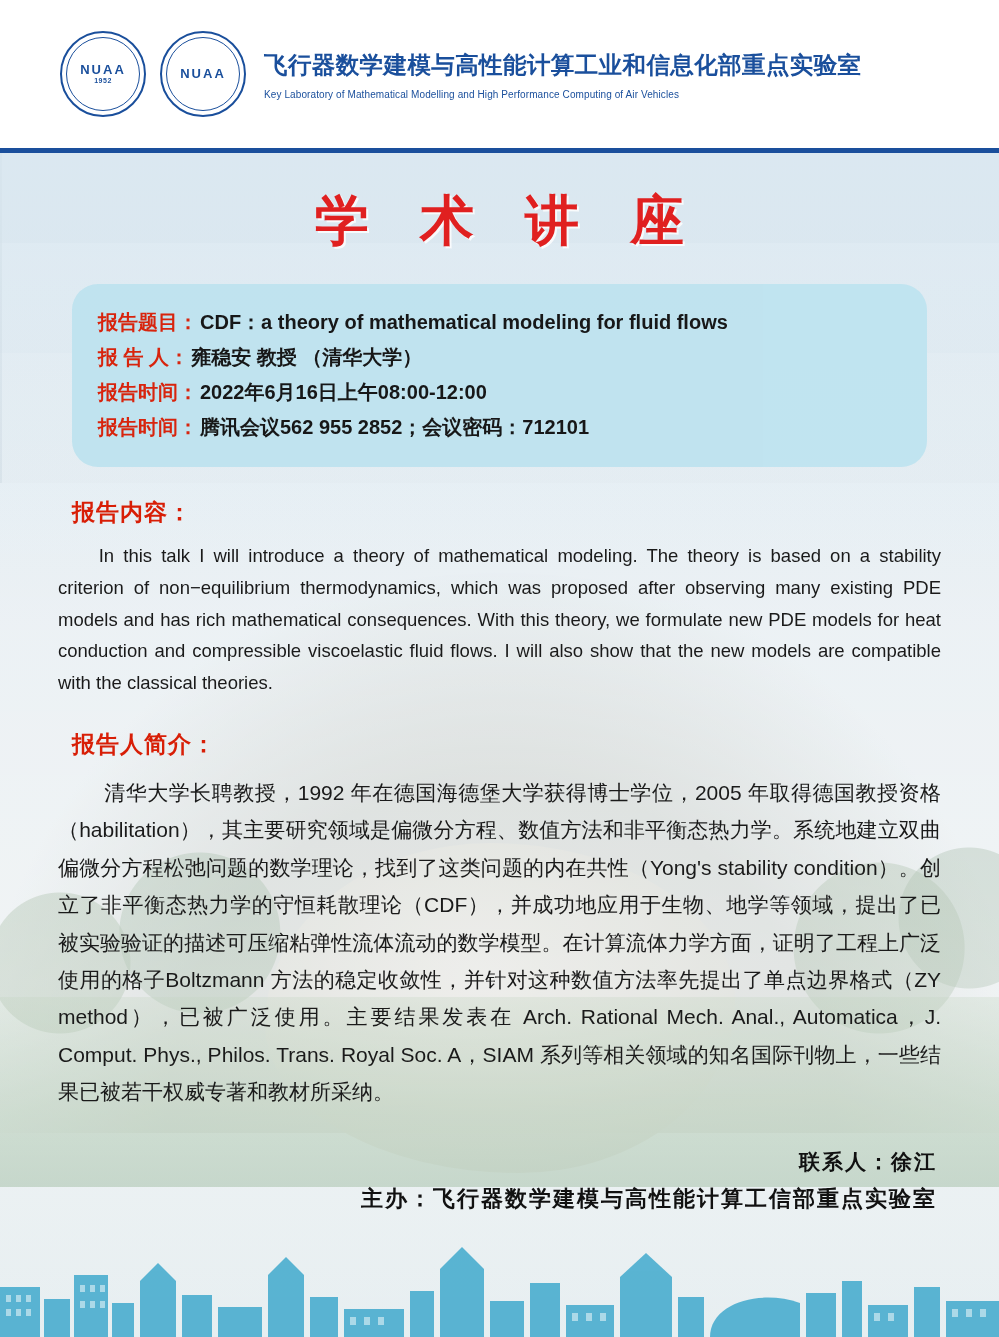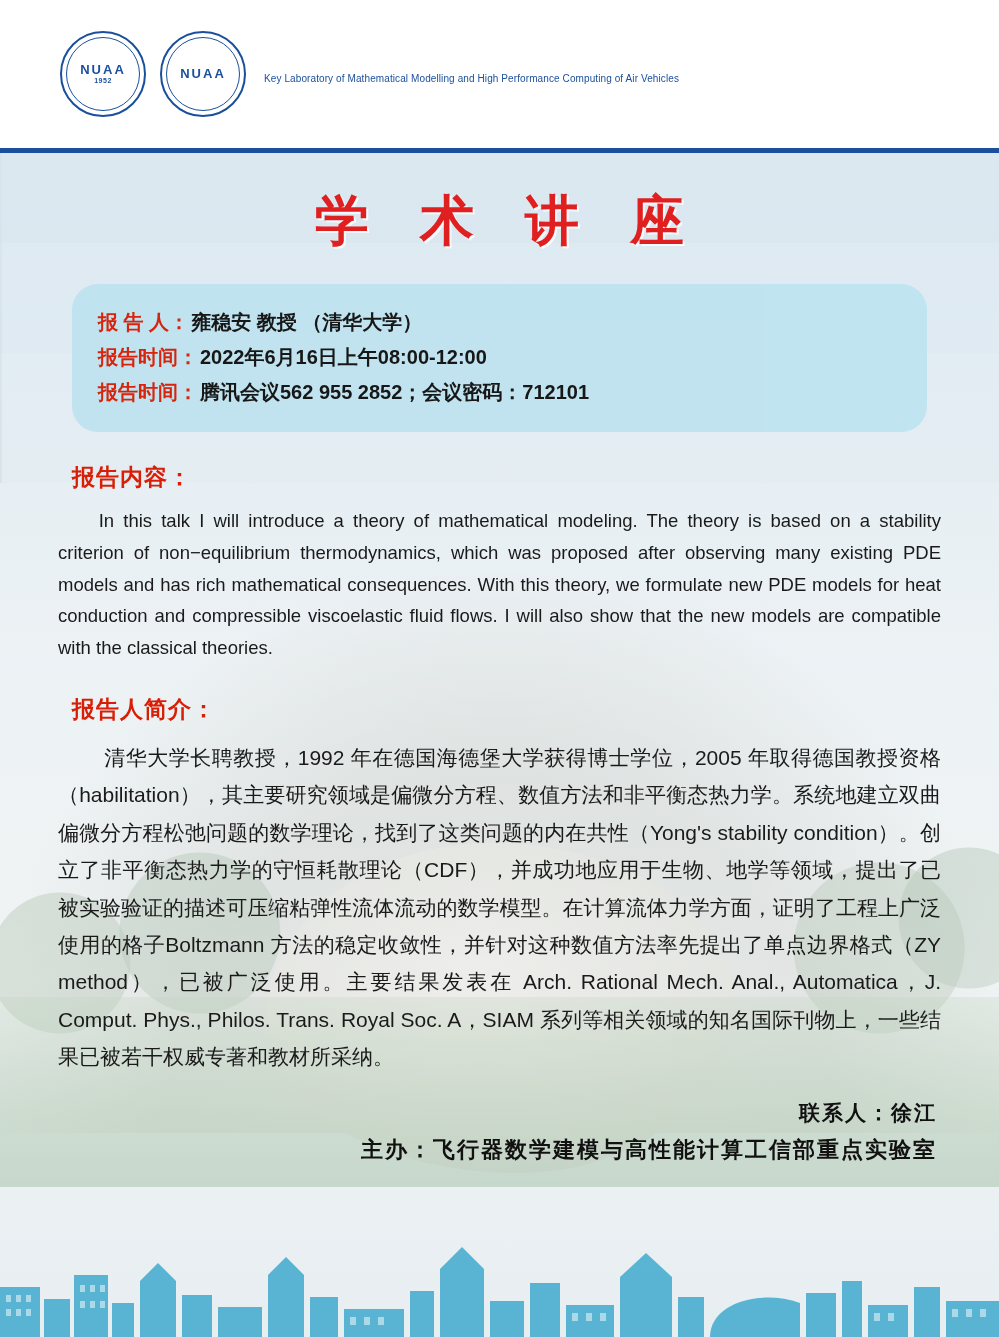--- a/index.html
+++ b/index.html
@@ -201,21 +201,21 @@
   .bio {
     margin-top: 14px;
     font-size: 21px;
     line-height: 1.78;
     color: #1a1a1a;
     text-align: justify;
     text-indent: 2.2em;
   }
 
   .signoff {
-    margin-top: 24px;
+    margin-top: 38px;
     margin-right: 62px;
     text-align: right;
     color: #111;
     font-family: "DejaVu Serif", serif;
     font-weight: bold;
     padding-left: 32px;
   }
   .signoff .contact { font-size: 21px; letter-spacing: 2px; }
   .signoff .host { font-size: 22px; letter-spacing: 2px; margin-top: 8px; }
 </style>
@@ -232,20 +232,21 @@
           <span class="yr">1952</span>
         </div>
       </div>
       <div class="logo-badge">
         <div class="logo-inner">
           <span class="big">NUAA</span>
         </div>
       </div>
     </div>
     <div class="header-text">
+      <div class="header-cn">飞行器数学建模与高性能计算工业和信息化部重点实验室</div>
       <div class="header-en">Key Laboratory of Mathematical Modelling and High Performance Computing of Air Vehicles</div>
     </div>
   </div>
   <div class="header-rule"></div>
 
   <div class="bg">
     <div class="bg-building"></div>
     <div class="bg-mound"></div>
     <div class="bg-trees"></div>
     <div class="bg-stone"></div>
@@ -305,20 +306,24 @@
         <rect x="980" y="92" width="6" height="8"></rect>
     </g>
   </svg>
 
   <div class="content">
 
     <div class="title">学 术 讲 座</div>
 
     <div class="info-box">
       <div class="info-row">
+        <span class="info-label">报告题目：</span>
+        <span class="info-value">CDF：a theory of mathematical modeling for fluid flows</span>
+      </div>
+      <div class="info-row">
         <span class="info-label">报 告 人：</span>
         <span class="info-value">雍稳安 教授 （清华大学）</span>
       </div>
       <div class="info-row">
         <span class="info-label">报告时间：</span>
         <span class="info-value">2022年6月16日上午08:00-12:00</span>
       </div>
       <div class="info-row">
         <span class="info-label">报告时间：</span>
         <span class="info-value">腾讯会议562 955 2852；会议密码：712101</span>

